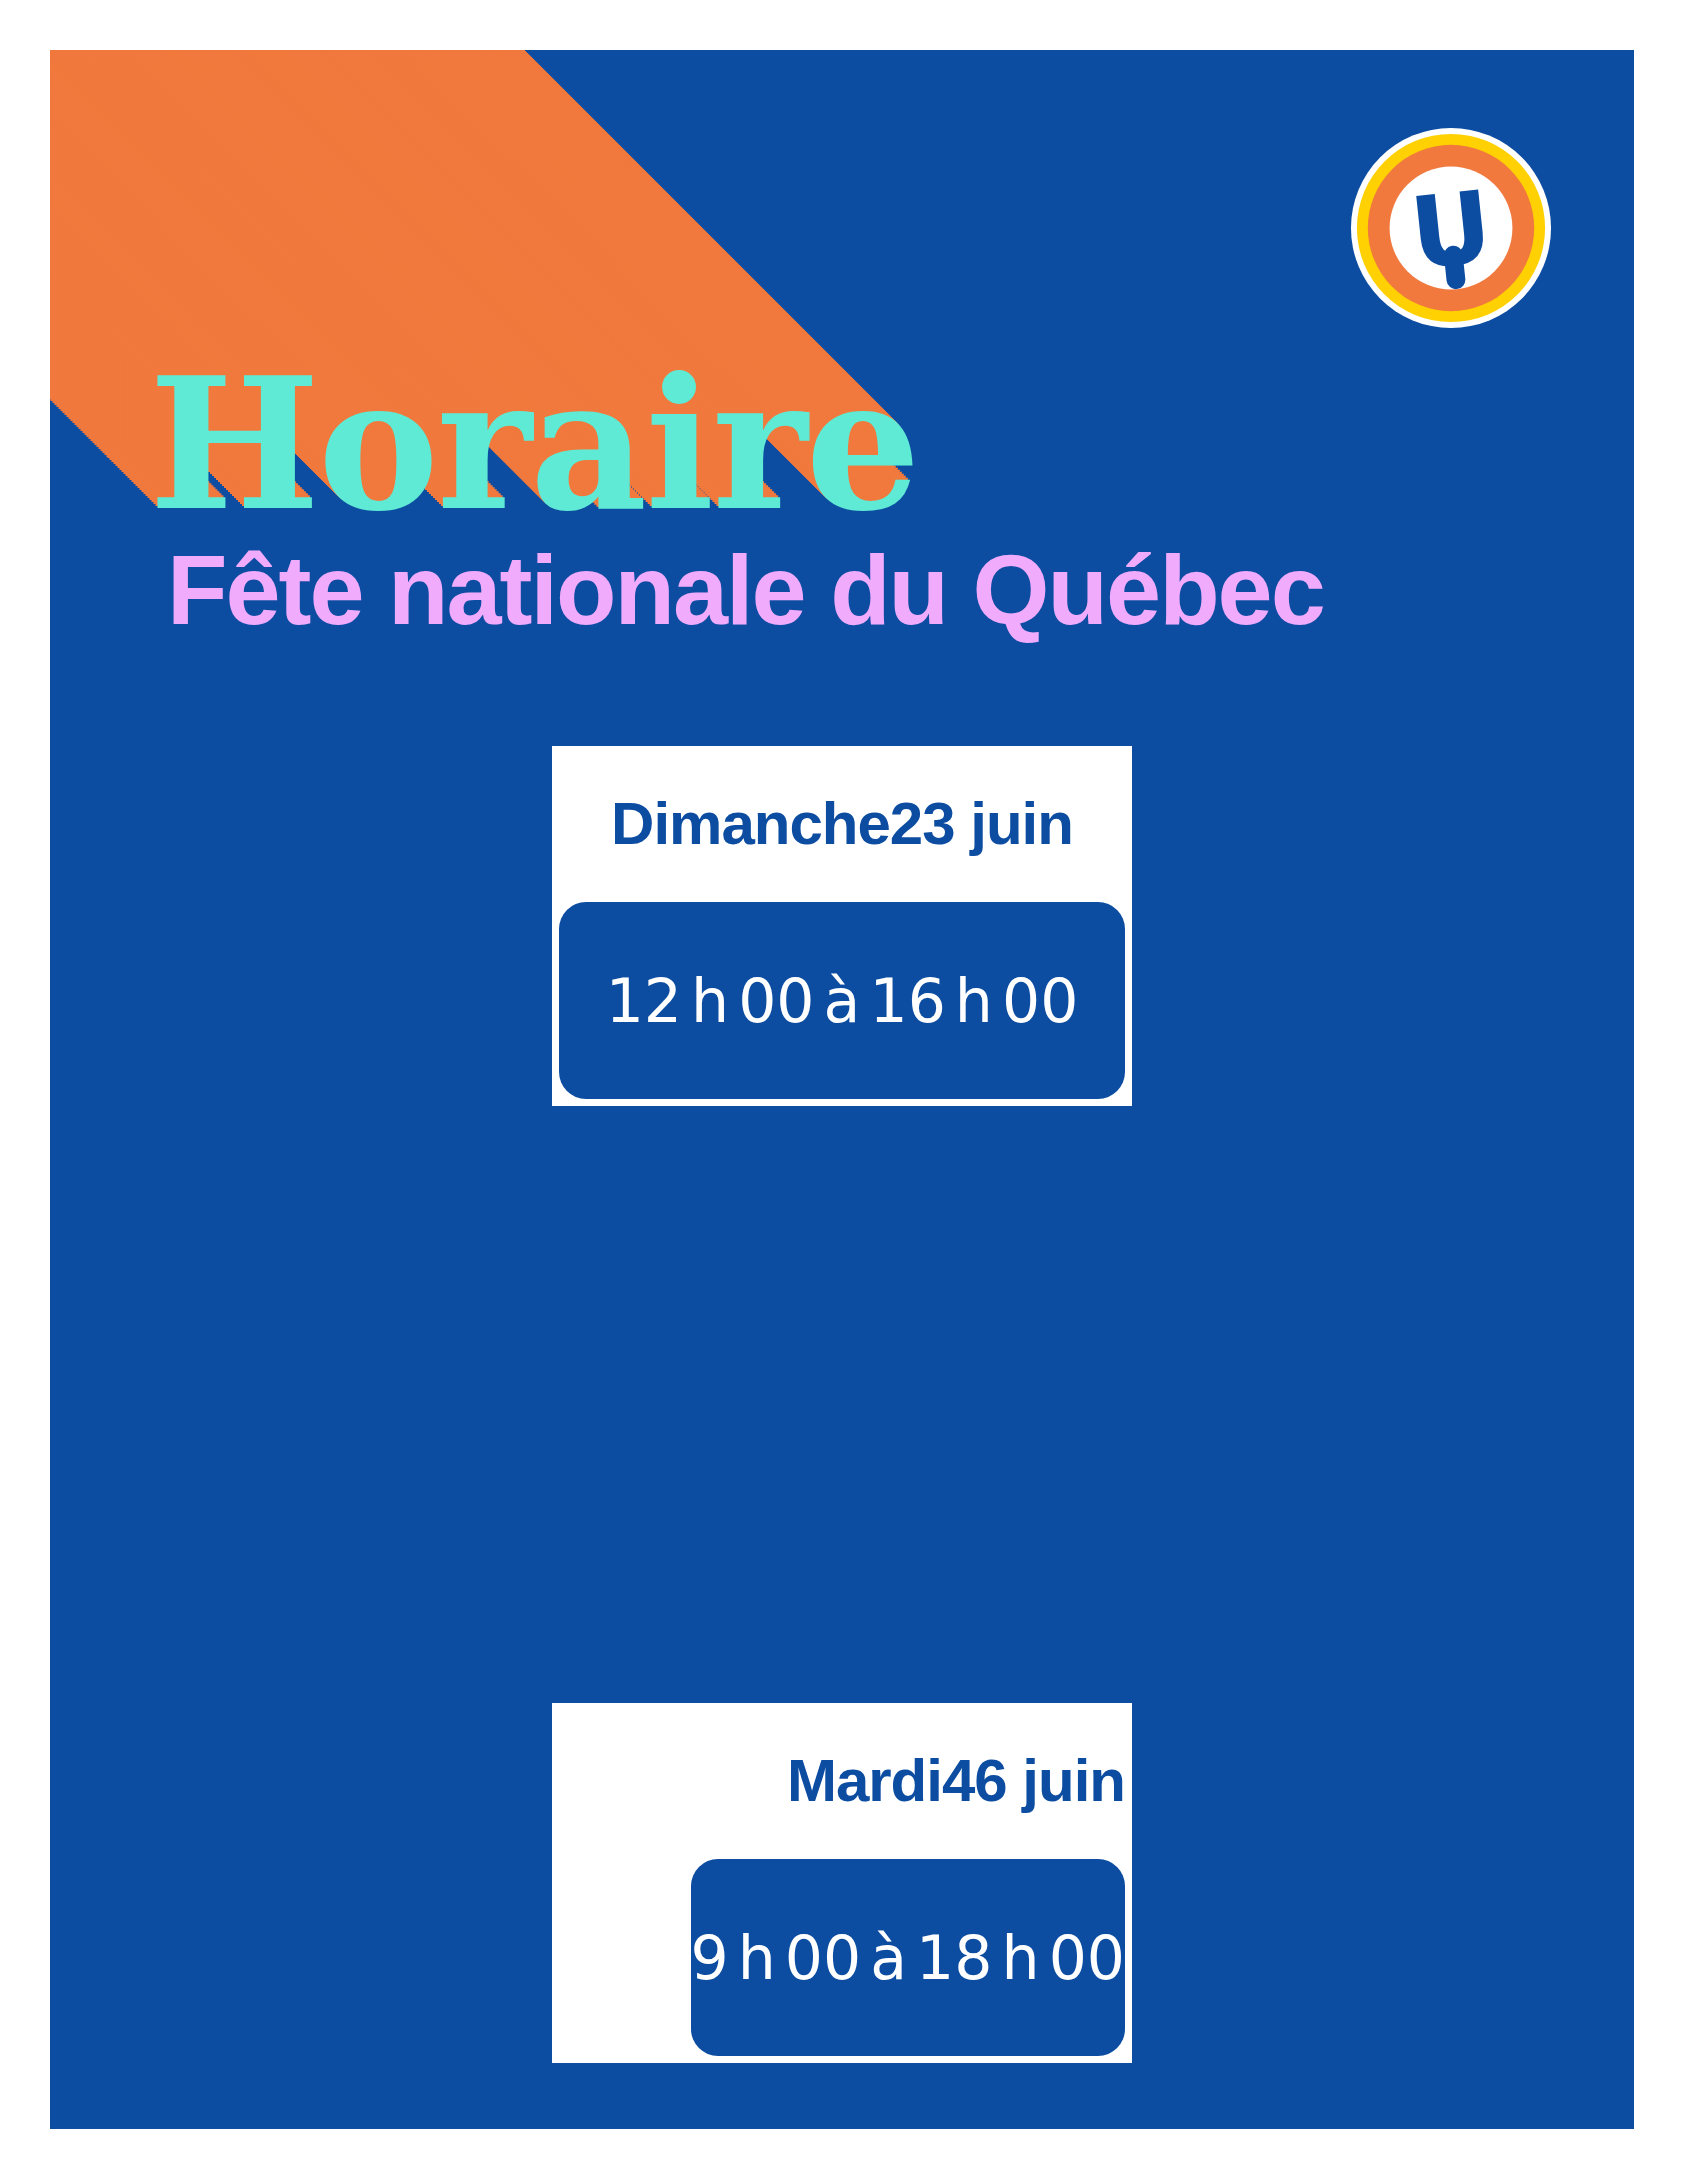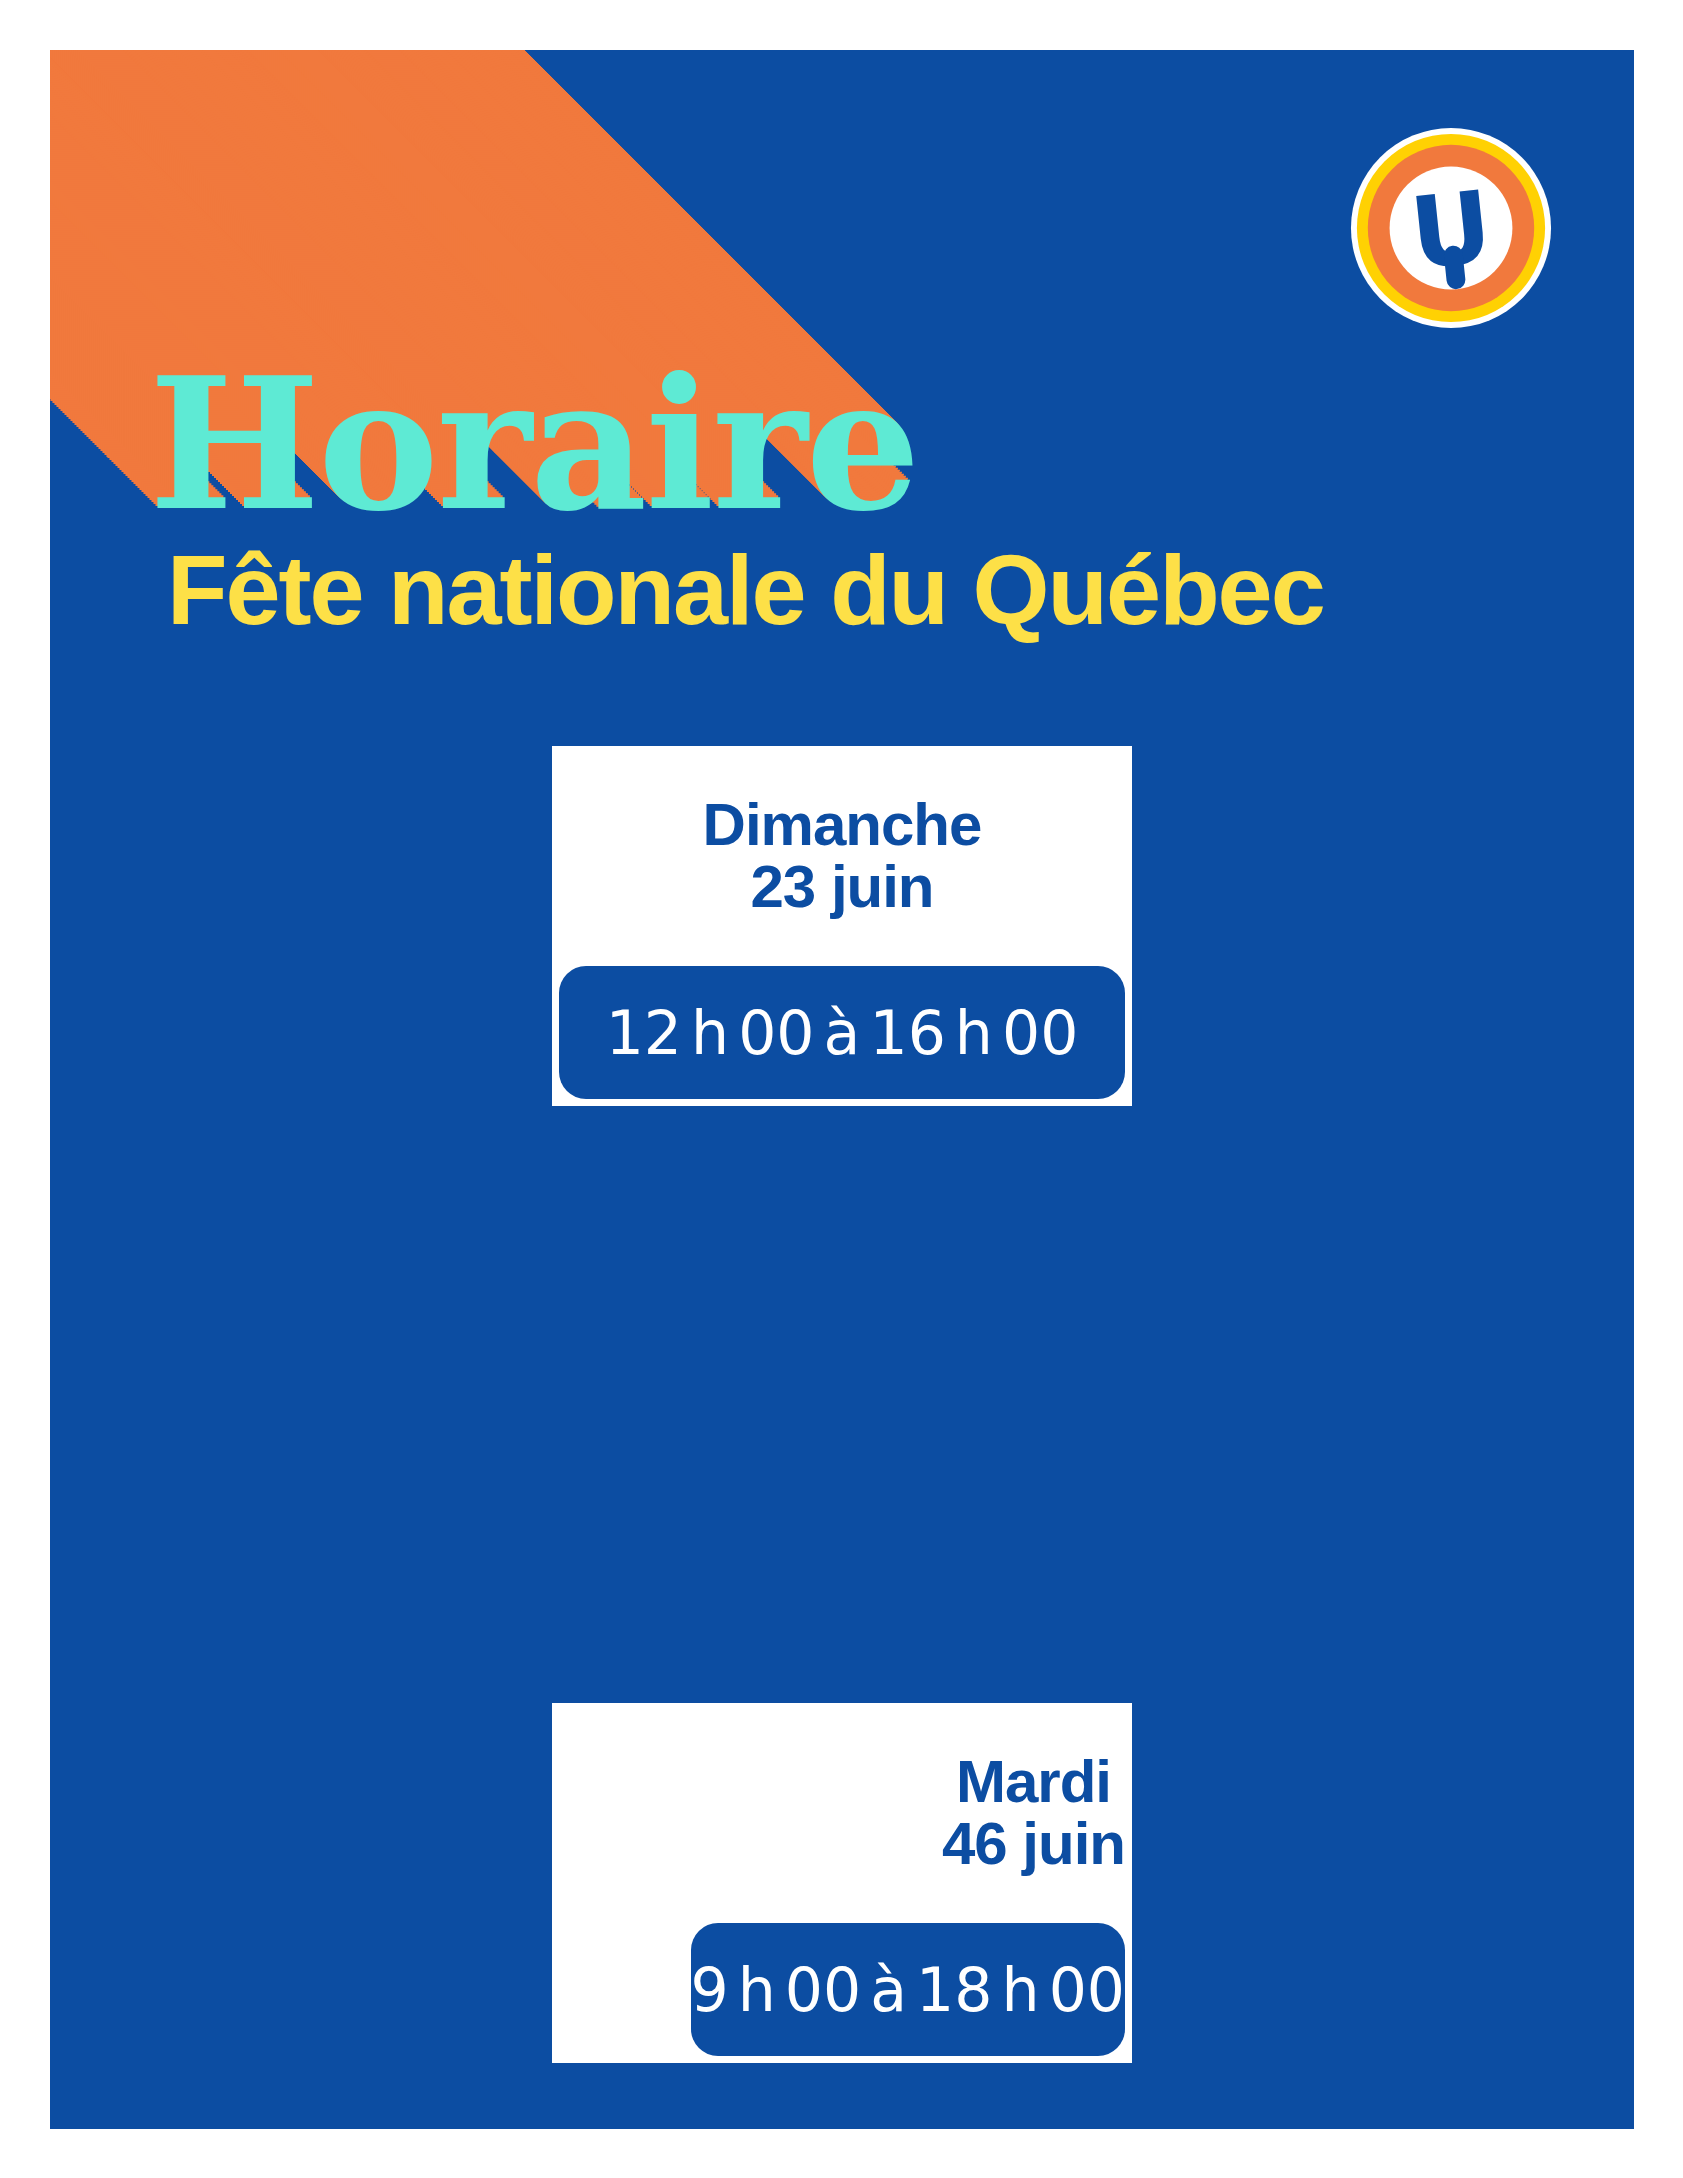--- a/index.html
+++ b/index.html
@@ -30,21 +30,21 @@
     color:#5eead4;
     white-space:nowrap;
   }
   .subtitle{
     position:absolute;
     left:117px;top:490px;
     font-size:99px;
     font-weight:bold;
     letter-spacing:-2px;
     line-height:1;
-    color:#fde047;
+    color:#f0abfc;
     white-space:nowrap;
   }
   .logo{
     position:absolute;
     left:1297px;top:74px;
     width:208px;height:208px;
   }
   .card{
     position:absolute;
     left:502px;
@@ -52,23 +52,22 @@
     background:#ffffff;
     box-sizing:border-box;
     padding:0 7px 7px 7px;
     display:flex;
     flex-direction:column;
   }
   .card-1{top:696px;}
   .card-2{top:1173px;}
   .card-3{top:1653px;align-items:flex-end;}
   .card-day{
-    height:220px;
+    height:156px;
     display:flex;
-    flex-direction:column;
     justify-content:center;
     align-items:center;
     text-align:center;
     background:#ffffff;
   }
   .day-name,.day-date{
     font-size:60px;
     font-weight:bold;
     letter-spacing:-1px;
     line-height:1.04;

